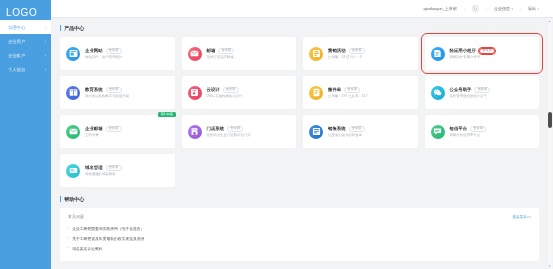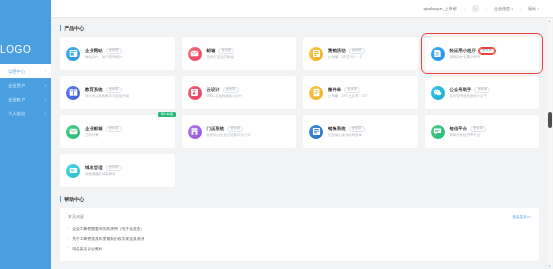--- a/index.html
+++ b/index.html
@@ -5,21 +5,21 @@
   * { margin:0; padding:0; box-sizing:border-box; }
   html,body { width:553px; height:269px; overflow:hidden; }
   body {
     font-family:"Liberation Sans","DejaVu Sans",sans-serif;
     background:#f2f3f5; font-size:4.2px; color:#333;
   }
   .app { display:flex; width:553px; height:269px; position:relative; }
 
   
   .sidebar { width:51px; background:#4a9fe0; flex:0 0 51px; display:flex; flex-direction:column; }
-  .logo-box { height:18px; display:flex; align-items:flex-start; padding-left:0;margin-top:44px; }
+  .logo-box { height:18px; display:flex; align-items:flex-end; padding-left:6px; }
   .logo-text { color:#fff; font-size:10px; letter-spacing:0.6px; font-weight:400; }
   .nav { display:flex; flex-direction:column; padding-top:2px; }
   .nav-item {
     height:14px; display:flex; align-items:center; justify-content:space-between;
     padding:0 5px 0 8px; color:#eaf4fc; font-size:4.3px; cursor:pointer;
   }
   .nav-item.active { background:#ffffff; color:#4a9fe0; }
   .nav-item.active .chev { color:#9dc8e8; }
   .chev { font-size:4px; color:#cfe6f7; }
 

